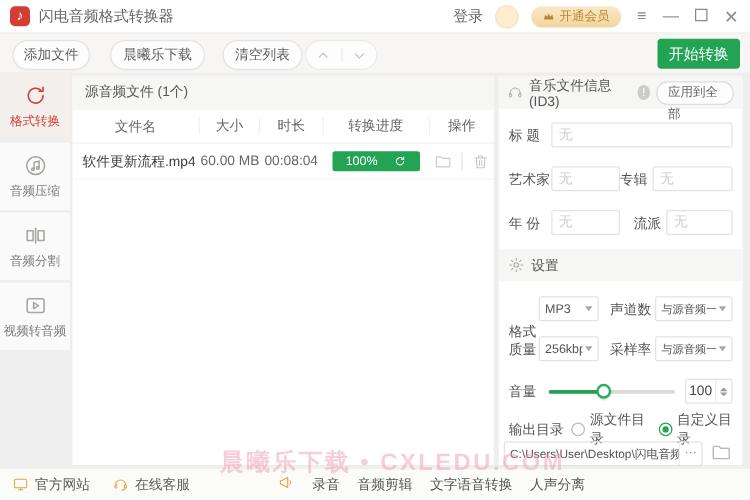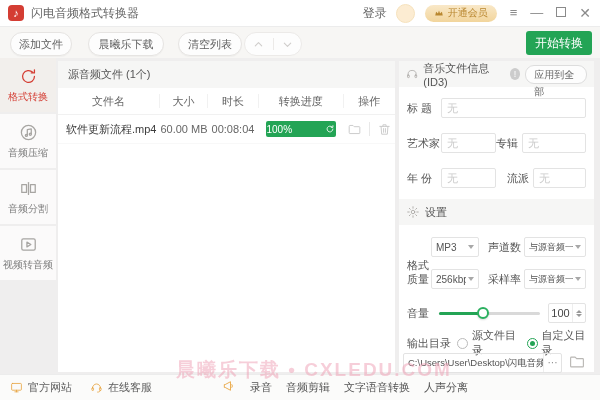--- a/index.html
+++ b/index.html
@@ -42,21 +42,21 @@
   .cols{display:flex;height:26px;align-items:center;font-size:11px;color:#666;border-bottom:1px solid #f1f1f1;}
   .col{text-align:center;}
   .c-name{width:102px;}.c-size{width:48px;}.c-dur{width:50px;}.c-prog{width:85px;}.c-ops{width:52px;}
   .cols .col + .col{border-left:1px solid #f1f1f1;height:14px;line-height:14px;}
   .frow{display:flex;height:28px;align-items:center;font-size:11px;color:#555;border-bottom:1px solid #f8f8f8;}
   .f-name{width:102px;text-align:left;padding-left:8px;box-sizing:border-box;color:#3c3c3c;white-space:nowrap;overflow:hidden;}
   .f-size{width:48px;text-align:center;color:#666;}
   .f-dur{width:50px;text-align:center;color:#666;}
   .f-prog{width:85px;display:flex;justify-content:center;}
   .pbar{width:70px;height:16px;border-radius:2px;background:#23a455;display:flex;align-items:center;
-    justify-content:space-between;padding:0 1px;box-sizing:border-box;color:#fff;font-size:10px;}
+    justify-content:space-between;padding:0 11px;box-sizing:border-box;color:#fff;font-size:10px;}
   .pbar svg{width:10px;height:10px;stroke:#fff;stroke-width:2;fill:none;stroke-linecap:round;}
   .f-ops{width:52px;display:flex;align-items:center;justify-content:center;gap:7px;}
   .f-ops svg{width:15px;height:15px;stroke:#c9c9c9;stroke-width:1.5;fill:none;stroke-linecap:round;stroke-linejoin:round;cursor:pointer;}
   .ops-div{width:1px;height:14px;background:#e8e8e8;}
   .rightpanel{position:absolute;left:399px;right:6px;top:61px;bottom:28px;background:#fff;}
   .rp-band{position:absolute;left:0;right:0;height:26px;background:#f6f6f5;display:flex;align-items:center;padding:0 7px;box-sizing:border-box;gap:5px;}
   .rp-band .bandtitle{font-size:11px;color:#555;}
   .rp-band svg{width:14px;height:14px;stroke:#a9a7a4;stroke-width:1.5;fill:none;stroke-linecap:round;}
   .info-i{width:12px;height:12px;border-radius:50%;background:#cccccc;color:#fff;font-size:9px;line-height:12px;text-align:center;}
   .applyall{margin-left:auto;height:17px;line-height:17px;padding:0 8px;border-radius:9px;border:1px solid #ddd;

